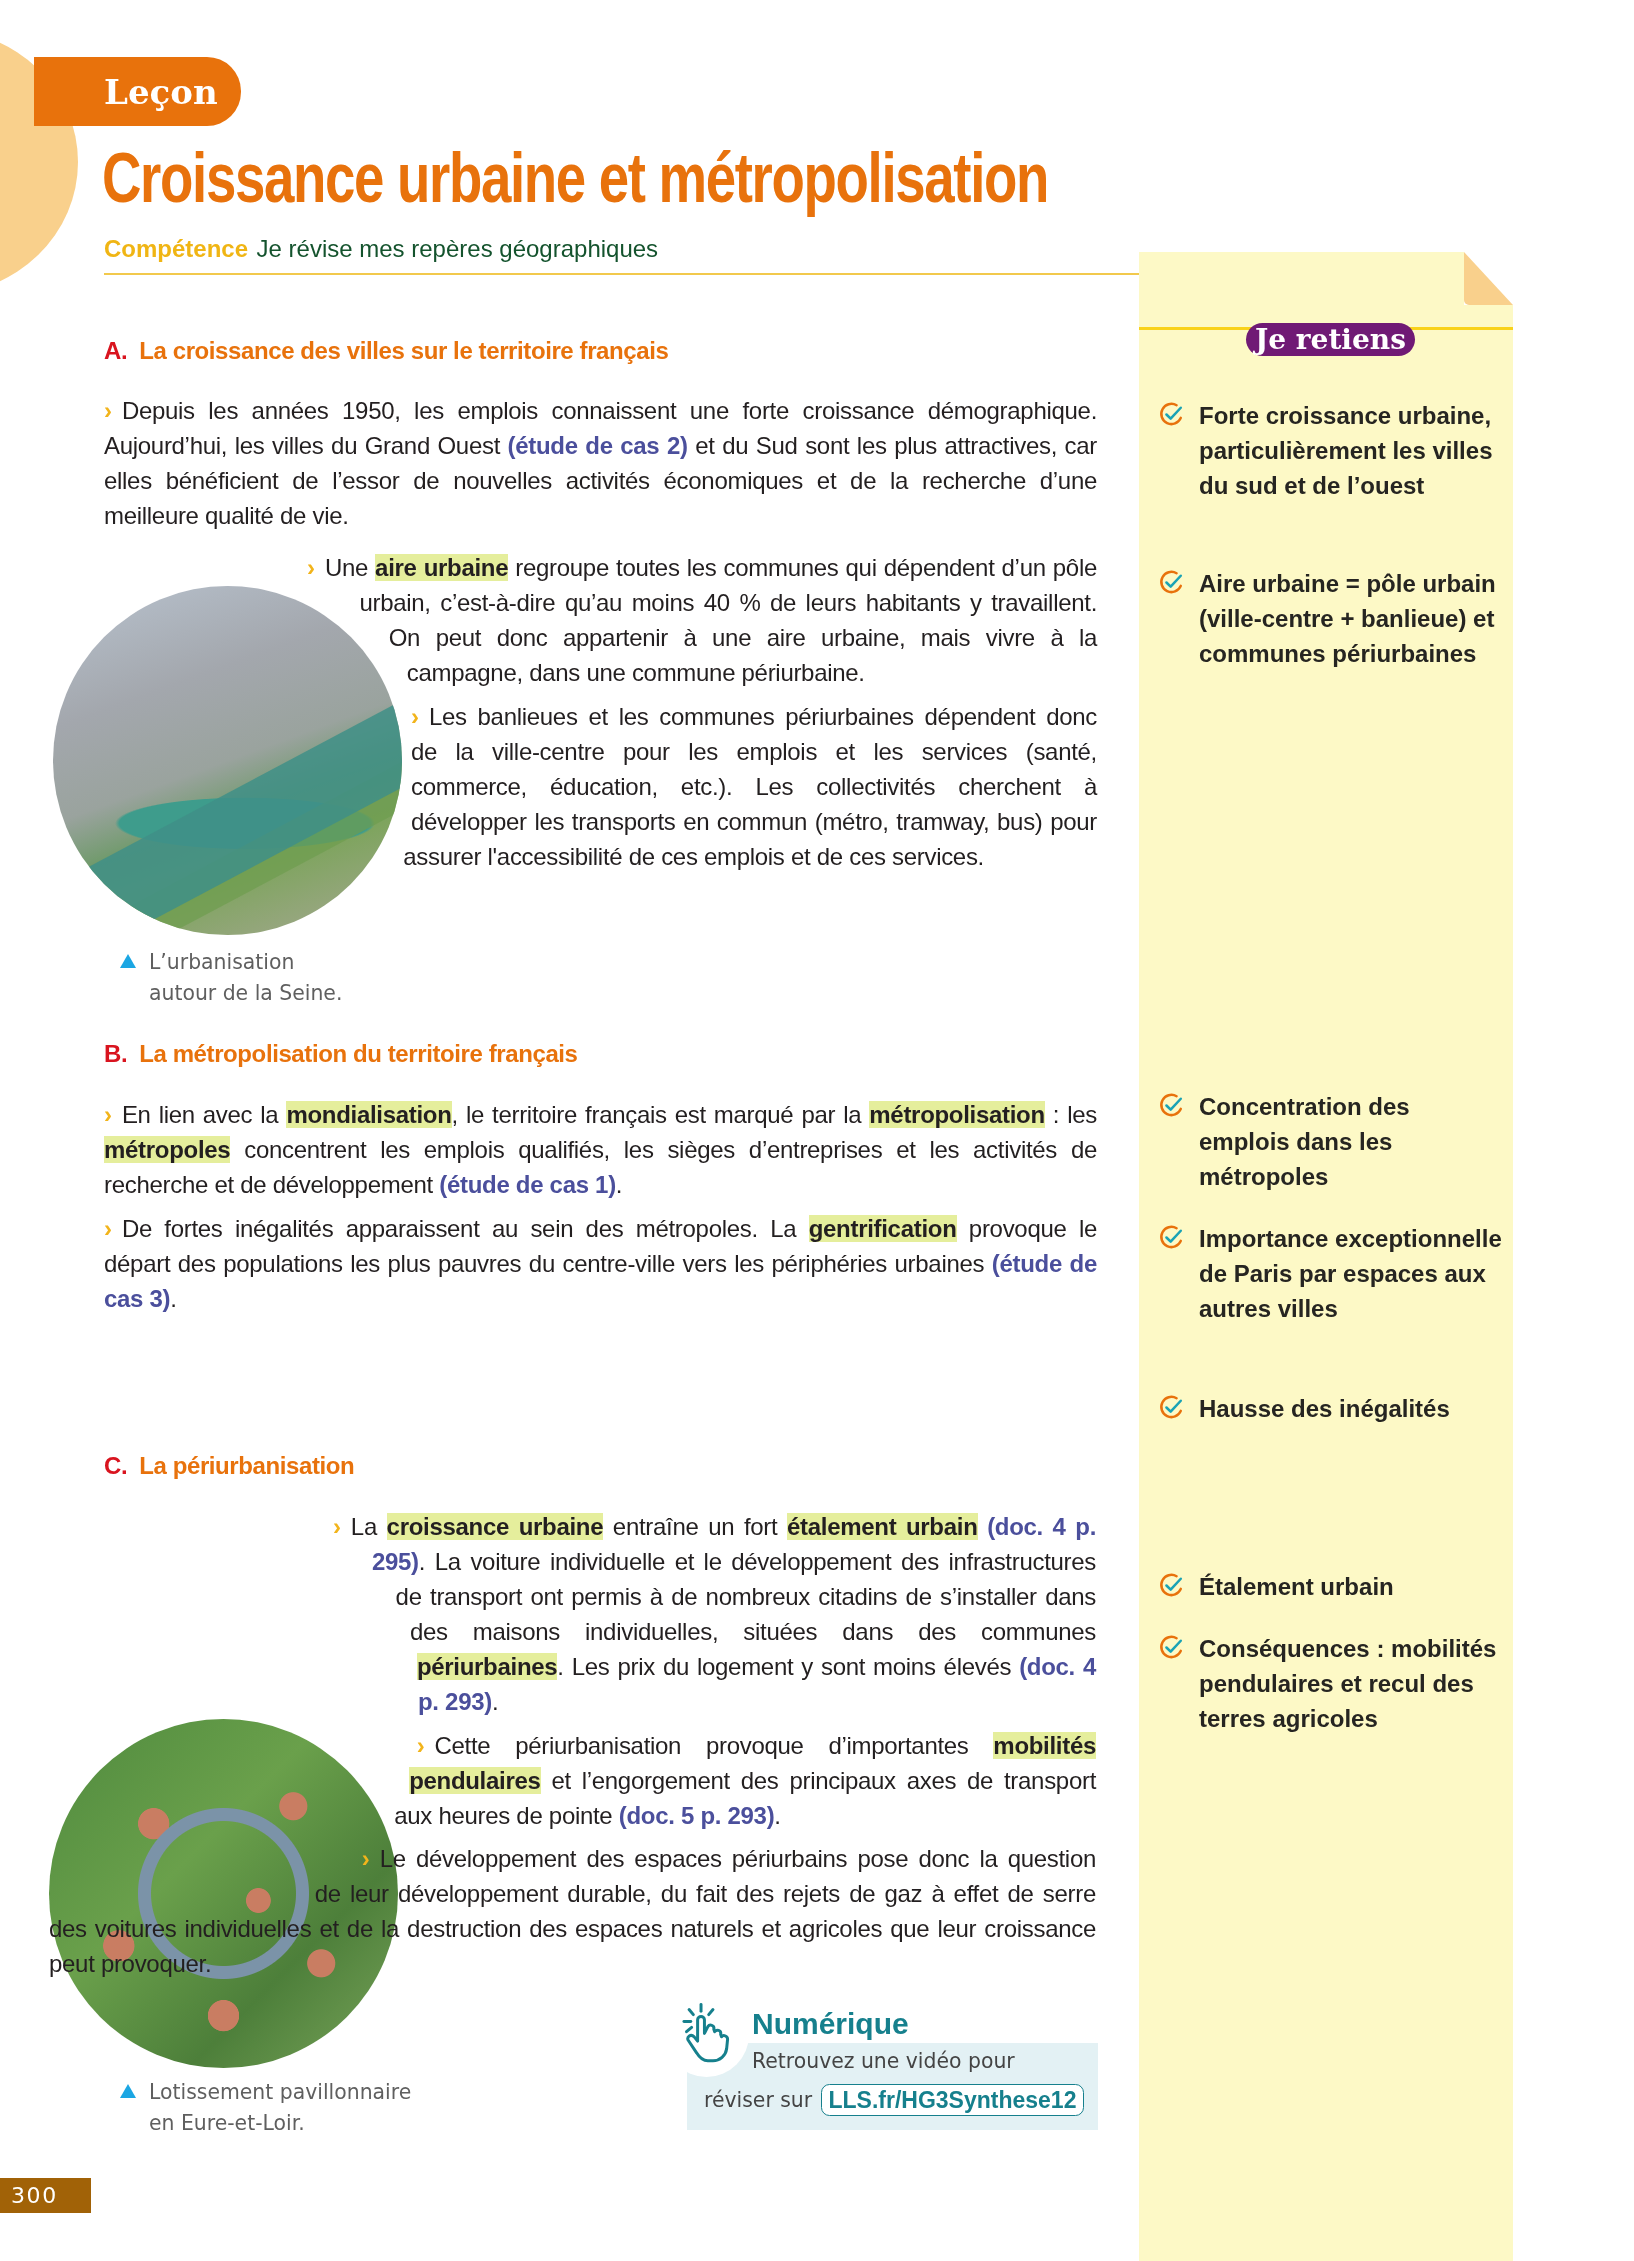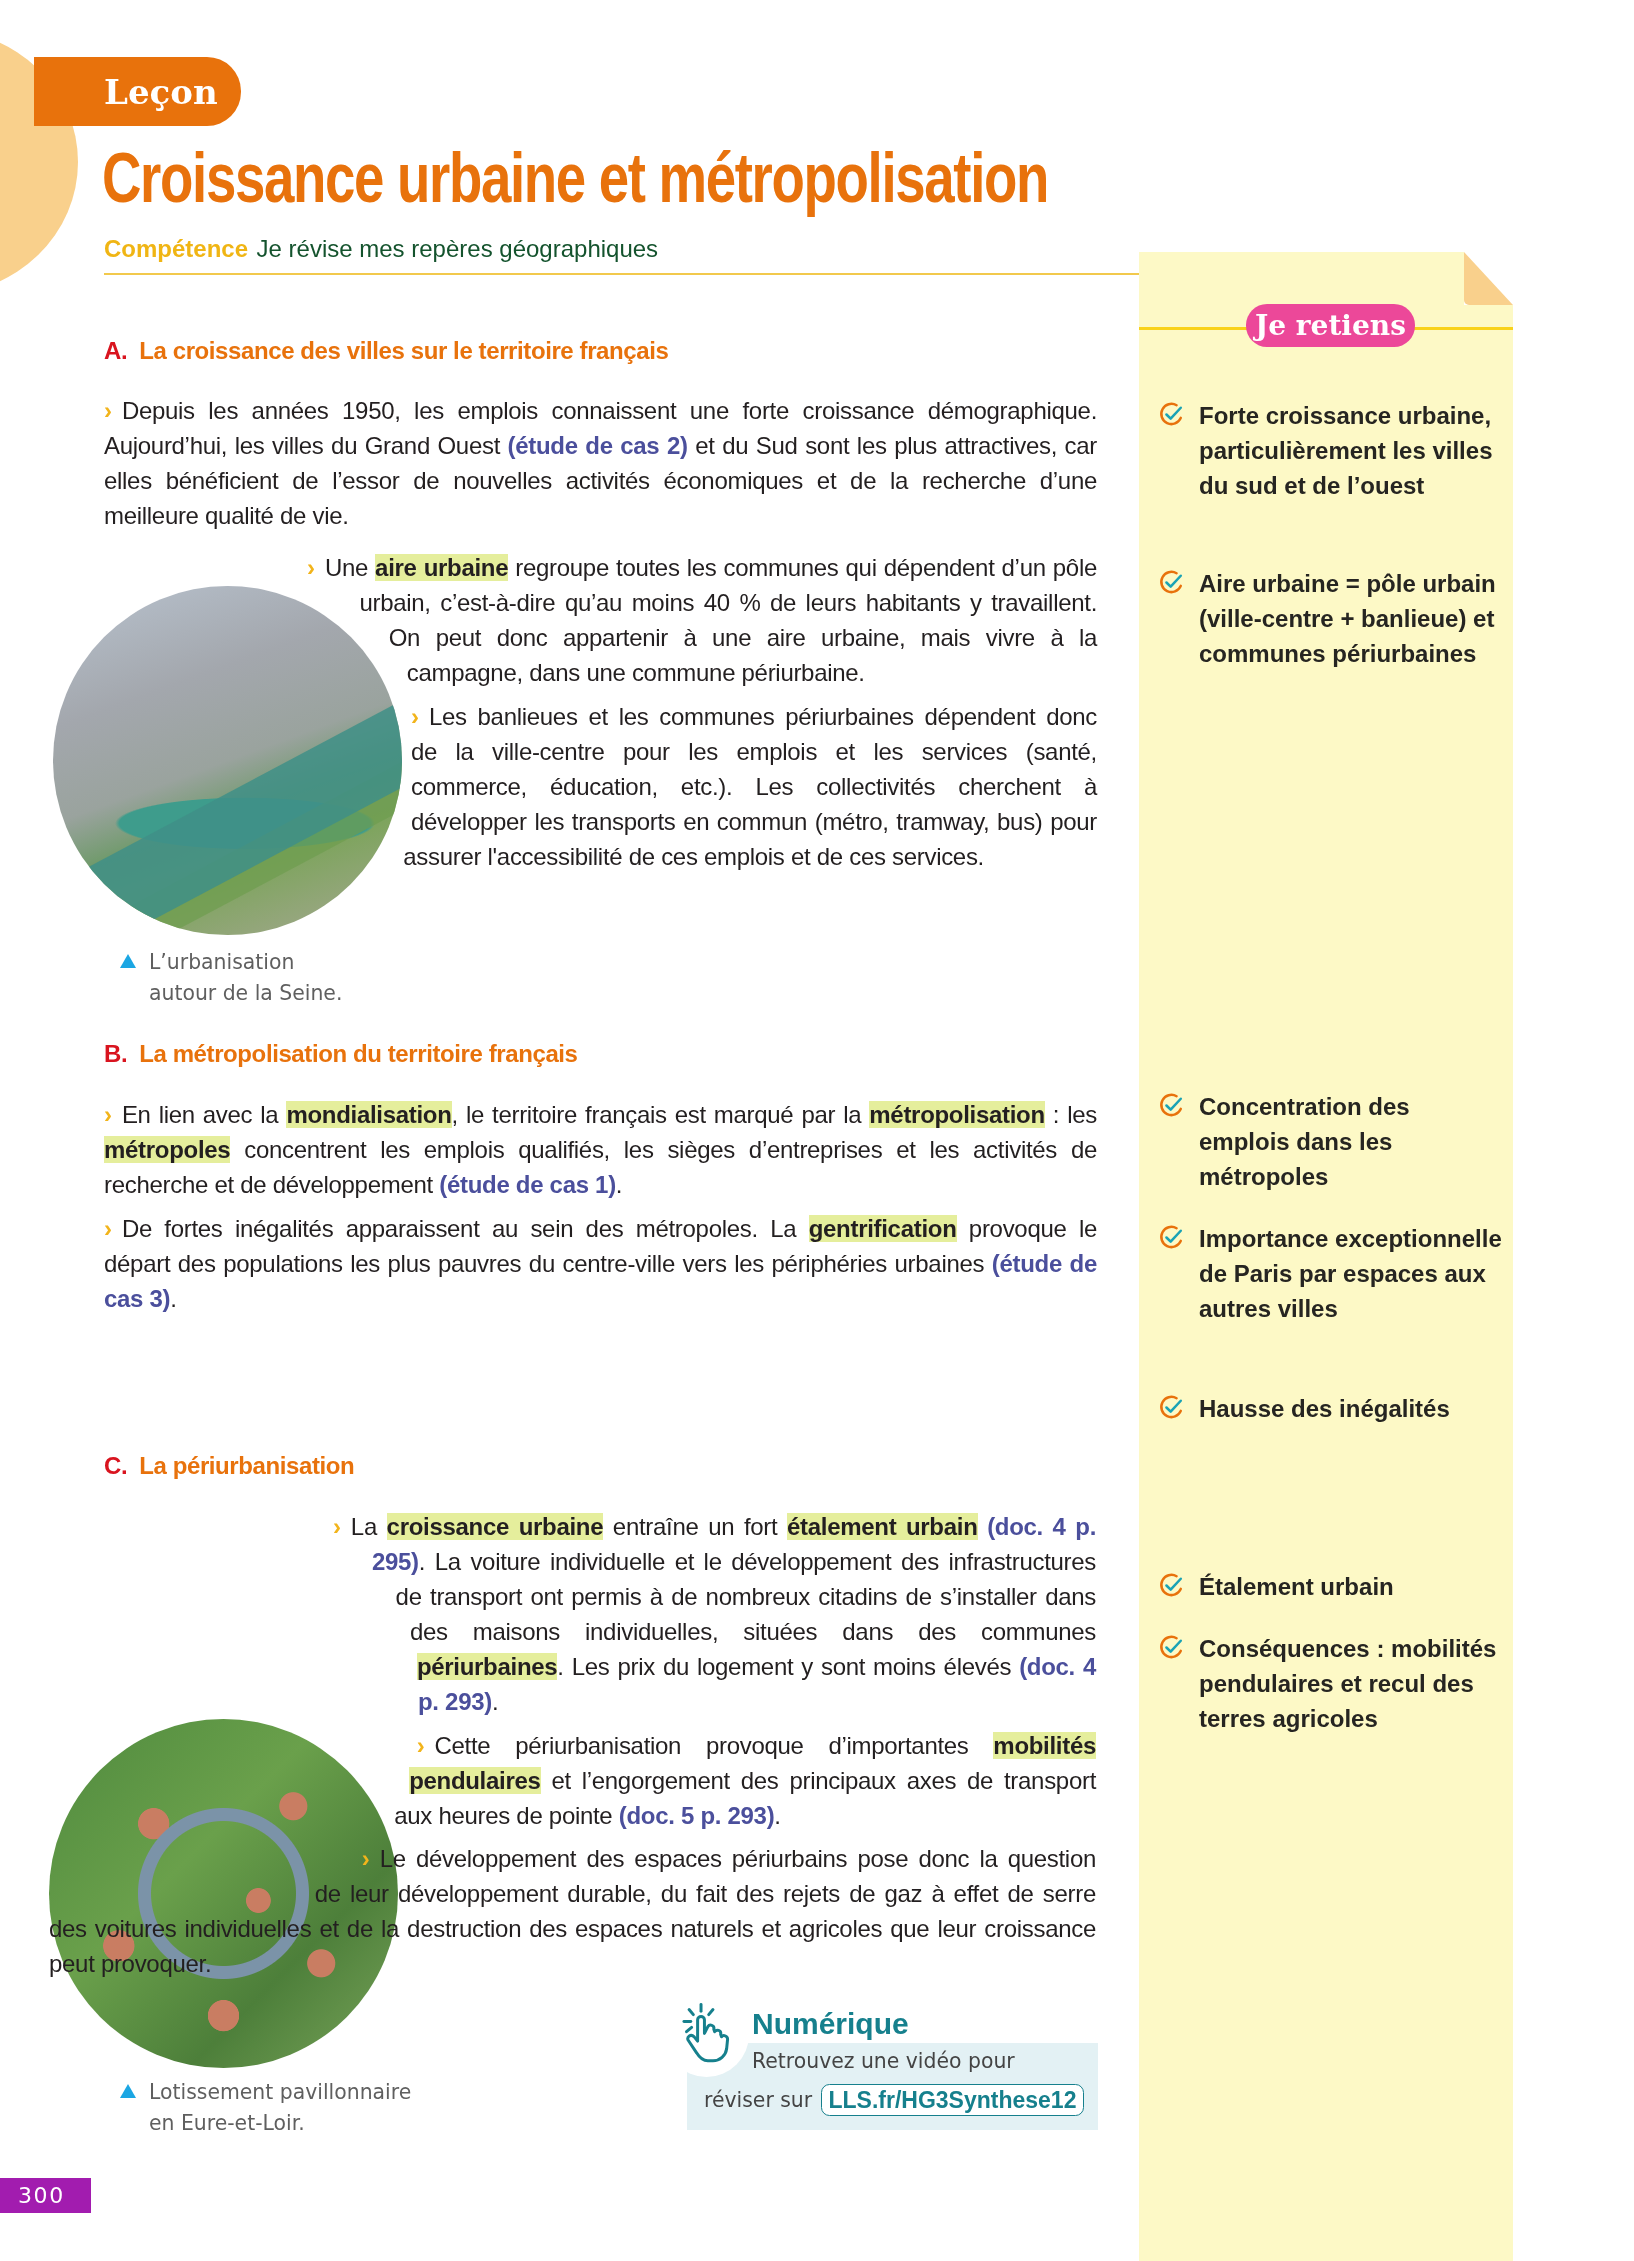--- a/index.html
+++ b/index.html
@@ -43,22 +43,22 @@
   }
   .sidebar-fold::before {
     content:""; position:absolute; left:0; top:0; width:49px; height:53px;
     background:#f9d08c; border-radius:0 0 0 5.1px;
     clip-path:polygon(0 0, 100% 100%, 0 100%);
   }
   .retiens-line {
     position:absolute; left:0; top:75px; width:374px; height:2.6px; background:#f9d21a;
   }
   .retiens-badge {
-    position:absolute; left:107px; top:52px; width:169px; height:43px; border-radius:21px;
-    background:#ec4899; color:#fff; font-weight:bold; font-size:28px;
+    position:absolute; left:107px; top:71px; width:169px; height:33px; border-radius:21px;
+    background:#701a75; color:#fff; font-weight:bold; font-size:28px;
     display:flex; align-items:center; justify-content:center;
     font-family:"DejaVu Serif", serif;
   }
   .ret-item {
     position:absolute; left:0; width:374px;
   }
   .ret-item .check {
     position:absolute; left:19px; top:3.4px; width:27px; height:27px;
   }
   .ret-item .txt {
@@ -142,23 +142,23 @@
   .num-text2 {
     position:absolute; left:704px; top:2084px; font-size:20.4px; color:#444;
     font-family:"DejaVu Sans", sans-serif; display:flex; align-items:center;
   }
   .num-link {
     display:inline-block; margin-left:8.5px; padding:1.7px 6.8px; border:1.7px solid #16808d;
     border-radius:8.5px; background:#fff; color:#16808d; font-weight:bold;
     font-family:"Liberation Sans", sans-serif; font-size:23px;
   }
   .page-number {
-    position:absolute; left:0; top:2178px; width:91px; height:35px; background:#a21caf;
+    position:absolute; left:0; top:2178px; width:91px; height:35px; background:#a16207;
     color:#fff; font-size:22px; display:flex; align-items:center; justify-content:flex-end;
-    padding-right:26px; box-sizing:border-box; letter-spacing:1.7px;
+    padding-right:33px; box-sizing:border-box; letter-spacing:1.7px;
     font-family:"DejaVu Sans", sans-serif;
   }
   .float-circle {
     float:left; shape-margin:12px;
   }
 </style>
 </head>
 <body>
 
 <div class="deco-circle"></div>

